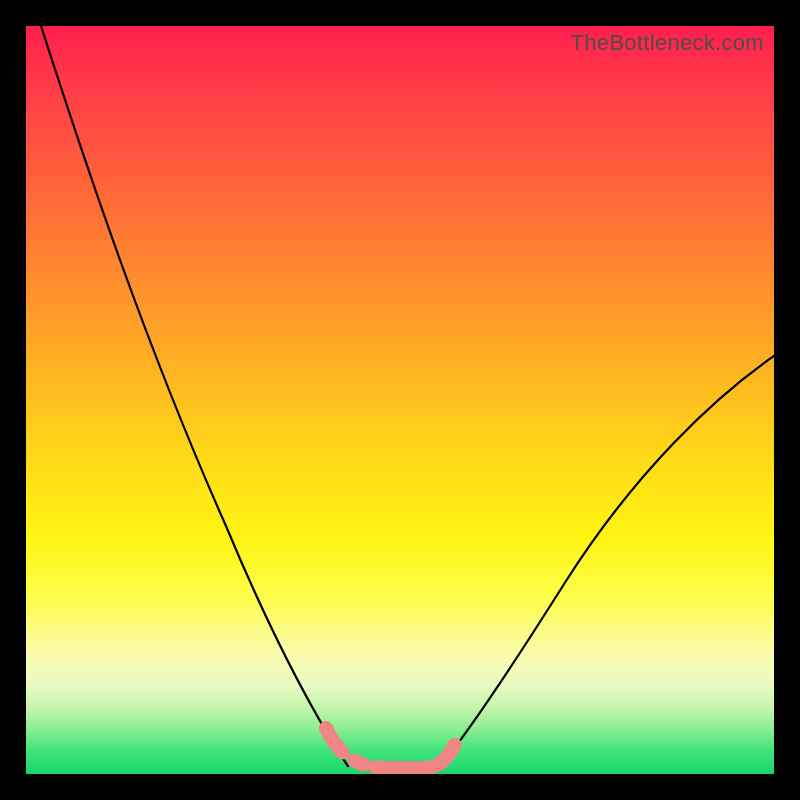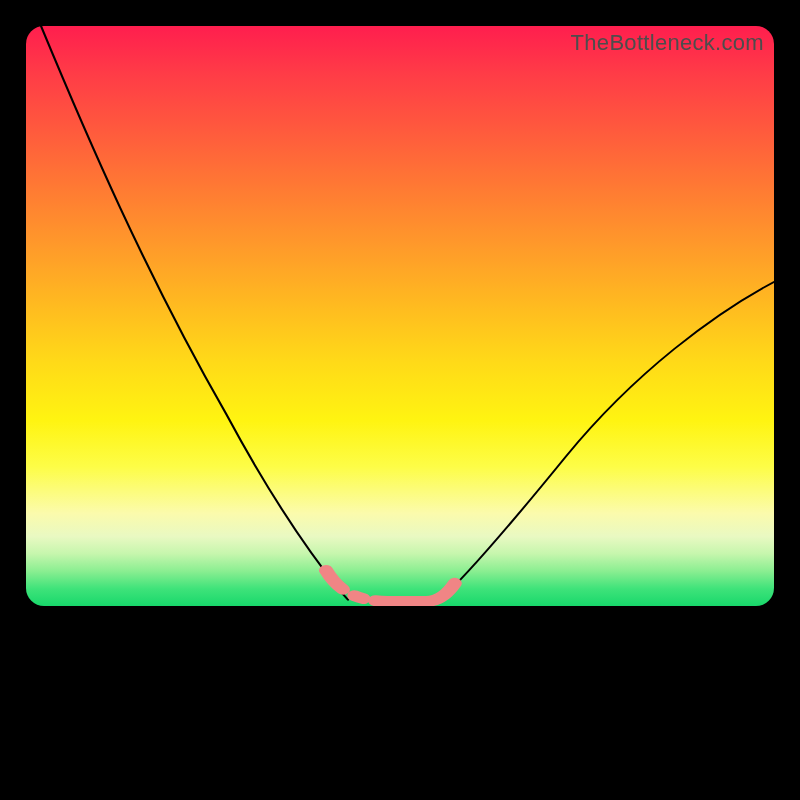--- a/index.html
+++ b/index.html
@@ -15,41 +15,40 @@
     position: relative;
     width: 800px;
     height: 800px;
     background: #000;
   }
   .plot {
     position: absolute;
     left: 26px;
     top: 26px;
     width: 748px;
-    height: 580px;
+    height: 748px;
     
     background: linear-gradient(
       to bottom,
       #ff1e4e 0%,
       #ff3b47 8%,
       #ff5a3d 18%,
       #ff7a33 28%,
       #ff9a2a 38%,
       #ffba20 48%,
       #ffda18 58%,
       #fff411 68%,
       #fdfd47 76%,
       #fbfbac 84%,
       #e9f9c2 88%,
       #c6f6ad 91%,
       #8aee91 94%,
       #3fe37a 97%,
       #18d86b 100%
     );
-    border-radius: 18px;
   }
   .watermark {
     position: absolute;
     top: 4px;
     right: 10px;
     color: #4d4d4d;
     font-size: 22px;
     font-weight: 500;
     letter-spacing: 0.3px;
     pointer-events: none;

